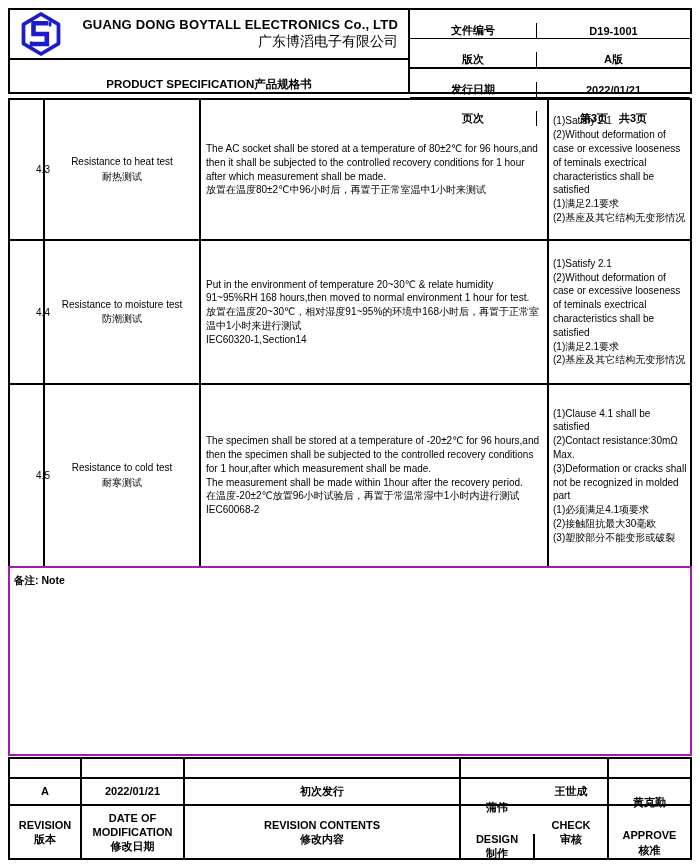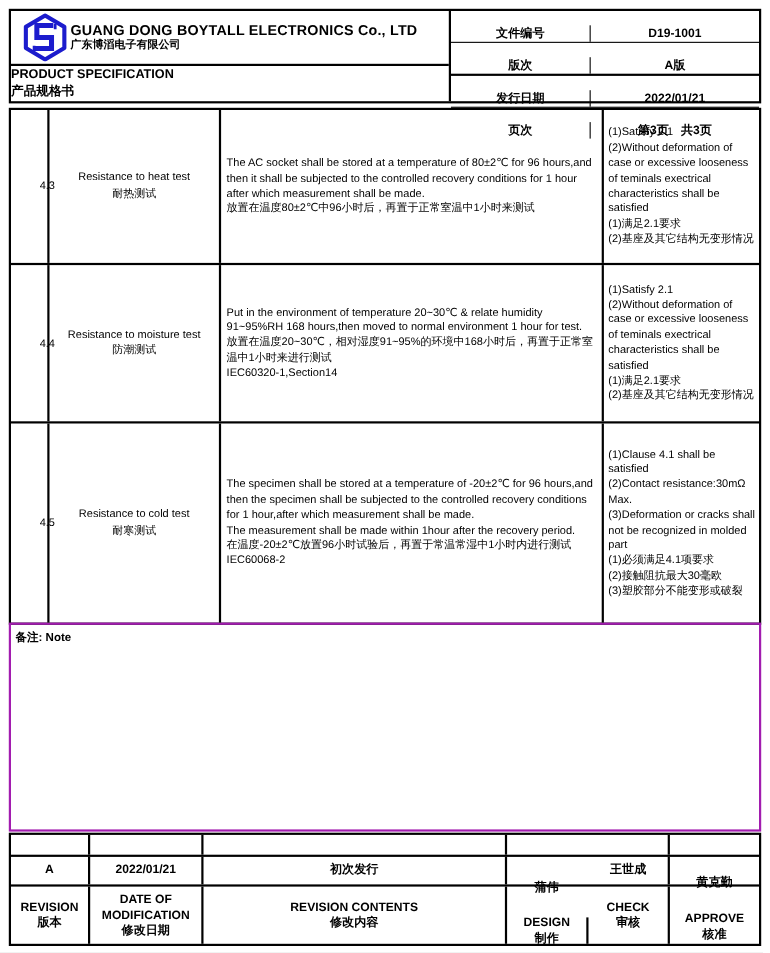--- a/index.html
+++ b/index.html
@@ -9,24 +9,24 @@
     font-family:"Liberation Sans","DejaVu Sans",sans-serif; color:#000;
     margin:0 auto; overflow:hidden;
   }
   .doc { position:absolute; left:8px; top:8px; width:684px; }
 
   
   .hdr { display:flex; border:2px solid #000; height:86px; }
   .hdr-left { width:400px; border-right:2px solid #000; display:flex; flex-direction:column; }
   .hdr-company { height:50px; border-bottom:2px solid #000; display:flex; align-items:center; padding-left:8px; }
   .logo-wrap { width:46px; display:flex; align-items:center; justify-content:center; }
-  .company-names { flex:1; text-align:left; line-height:1.25; padding-right:10px; }
+  .company-names { flex:1; text-align:right; line-height:1.25; padding-right:10px; }
   .company-en { font-size:13px; font-weight:700; letter-spacing:0.2px; }
-  .company-cn { font-size:10px; font-weight:700; }
-  .hdr-title { flex:1; display:flex; flex-direction:column; align-items:flex-start; justify-content:center; line-height:1.3; }
+  .company-cn { font-size:14px; font-weight:400; }
+  .hdr-title { flex:1; display:flex; flex-direction:row; align-items:flex-end; justify-content:center; line-height:1.3; }
   .title-en { font-size:11.5px; font-weight:700; }
   .title-cn { font-size:11.5px; font-weight:700; }
   .hdr-right { flex:1; display:flex; flex-direction:column; }
   .hdr-row { display:flex; border-bottom:1px solid #000; flex:1;margin-top:13px; }
   .hdr-row:nth-child(2) { border-bottom:2px solid #000; }
   .hdr-row:last-child { border-bottom:none; }
   .hdr-label { width:127px; border-right:1px solid #000; display:flex; align-items:center; justify-content:center; font-size:11px; font-weight:700; }
   .hdr-value { flex:1; display:flex; align-items:center; justify-content:center; font-size:11px; font-weight:700; }
 
   

